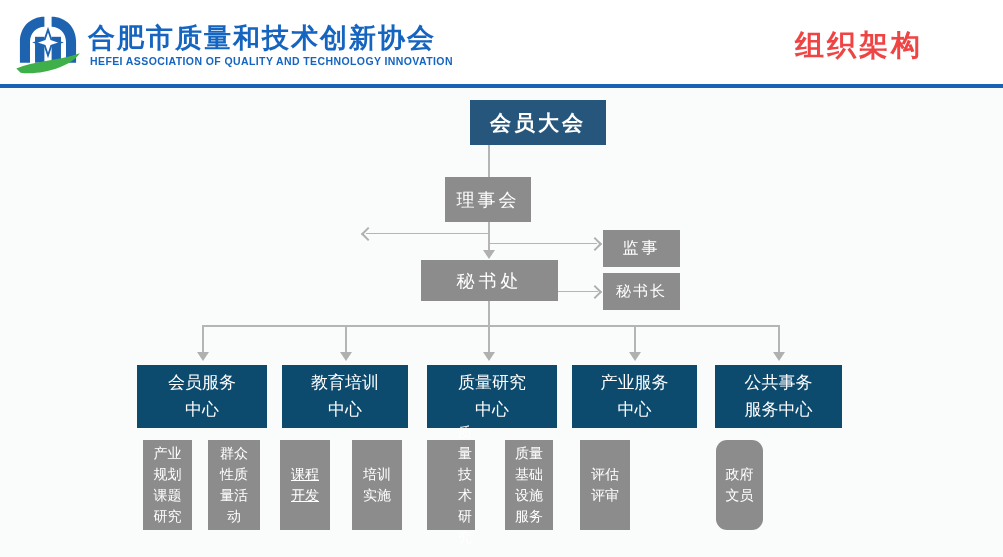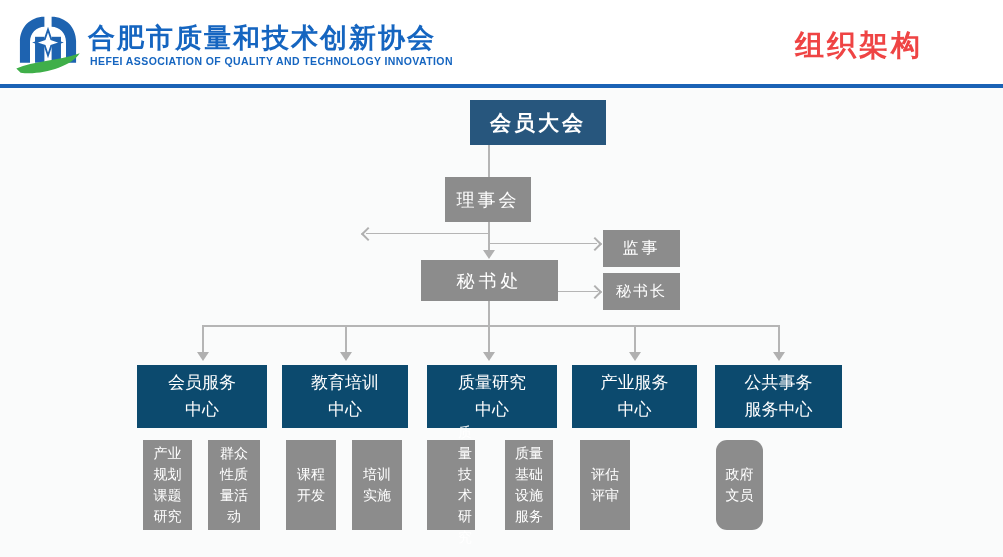--- a/index.html
+++ b/index.html
@@ -124,21 +124,21 @@
   <div class="node blue2 center-box" style="left:715px;width:127px;">
     <span class="wrap">公共事务服务中心</span>
   </div>
 
   <div class="node gray dept-box" style="left:143px;width:49px;">
     <span class="wrap">产业规划课题研究</span>
   </div>
   <div class="node gray dept-box" style="left:208px;width:52px;">
     <span class="wrap">群众性质量活动</span>
   </div>
-  <div class="node gray dept-box" style="left:286px;width:50px;">
+  <div class="node gray dept-box" style="left:280px;width:50px;text-decoration:underline;">
     <span class="wrap">课程开发</span>
   </div>
   <div class="node gray dept-box" style="left:352px;width:50px;">
     <span class="wrap">培训实施</span>
   </div>
   <div class="node gray dept-box" style="left:427px;width:48px;padding-left:28px;">
     <span class="wrap">质量技术研究</span>
   </div>
   <div class="node gray dept-box" style="left:505px;width:48px;">
     <span class="wrap">质量基础设施服务</span>

